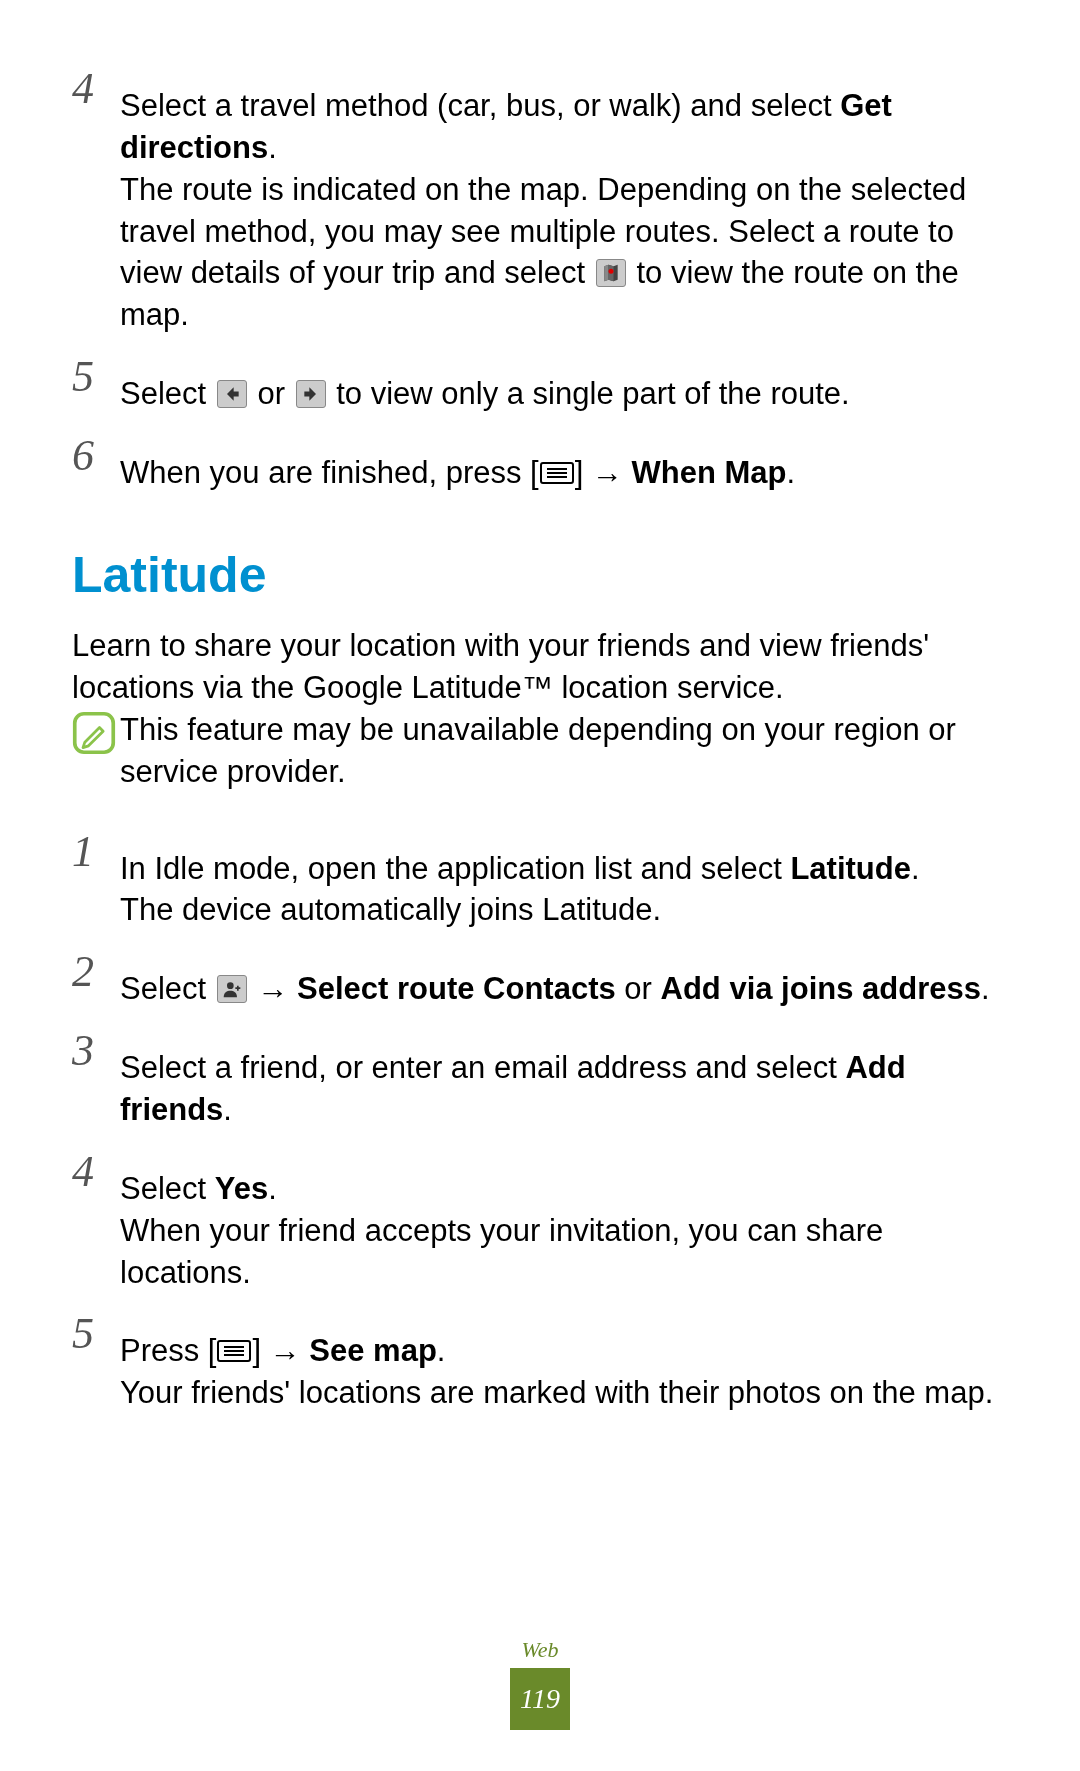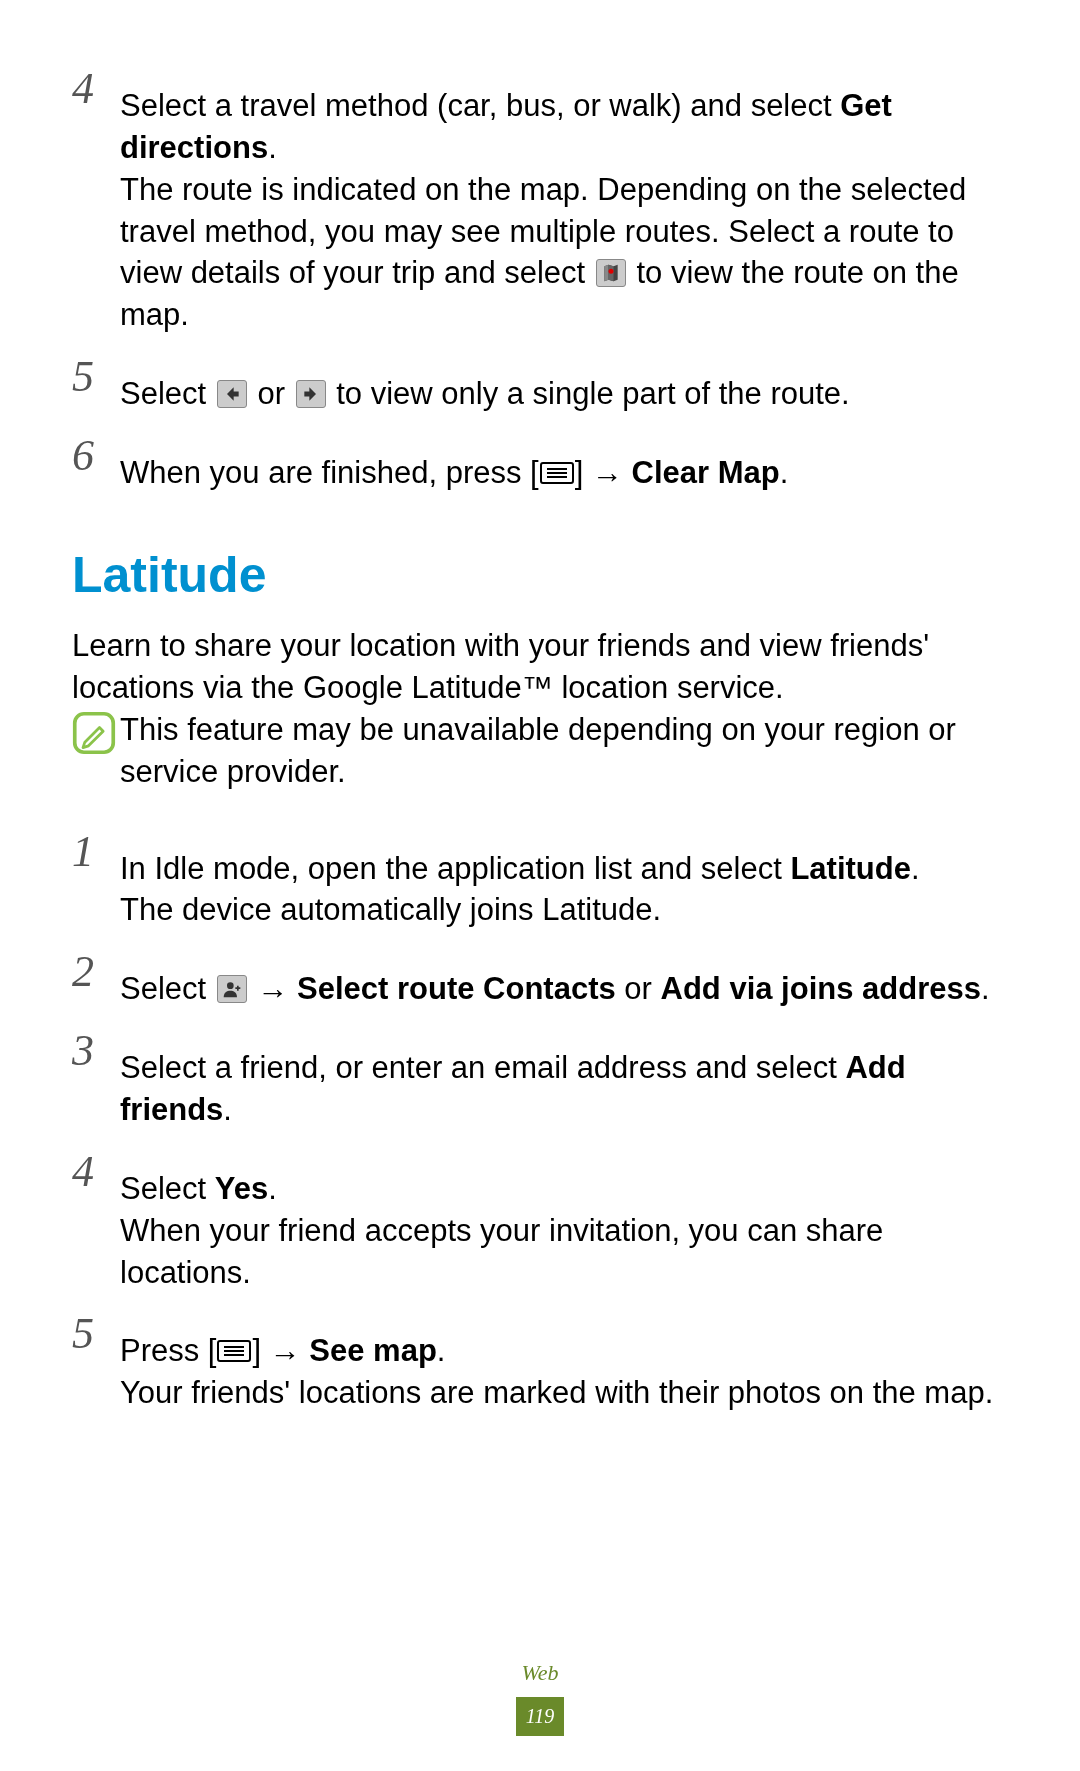--- a/index.html
+++ b/index.html
@@ -74,40 +74,40 @@
   }
   .note-icon {
     flex: 0 0 48px;
     width: 48px;
     padding-top: 2px;
   }
   .note-icon svg { width: 44px; height: 44px; }
   .note-body { flex: 1 1 auto; }
   .footer {
     position: absolute;
-    bottom: 35px;
+    bottom: 41px;
     left: 0;
     width: 1080px;
     text-align: center;
   }
   .footer-section {
     font-family: Georgia, "Times New Roman", serif;
     font-style: italic;
     color: #6a8a2a;
     font-size: 22px;
     margin-bottom: 4px;
   }
   .footer-page {
     display: inline-block;
     background: #6a8a2a;
     color: #fff;
     font-family: Georgia, "Times New Roman", serif;
     font-style: italic;
-    font-size: 20px;
-    padding: 6px 10px;
+    font-size: 28px;
+    padding: 12px 10px;
   }
 </style>
 </head>
 <body>
 
 <svg width="0" height="0" style="position:absolute">
   <defs>
     <symbol id="sym-map" viewBox="0 0 24 24">
       <path fill="#444" d="M4 4 L9 2 L15 4 L20 2 V20 L15 22 L9 20 L4 22 Z"></path>
       <path fill="#888" d="M9 2 V20 L4 22 V4 Z"></path>
@@ -163,21 +163,21 @@
           </span> to view only a single part of the route.</p>
       </div>
     </div>
     <div class="step">
       <div class="step-num">6</div>
       <div class="step-body">
         <p>When you are finished, press [<span class="menu-icon">
             <svg>
               <use href="#sym-menu"></use>
             </svg>
-          </span>] → <span class="bold">Clear Map</span>.</p>
+          </span>] → <span class="bold">When Map</span>.</p>
       </div>
     </div>
   </div>
 
 <h2 class="section-title">Latitude</h2>
 <p class="lead">Learn to share your location with your friends and view friends' locations via the Google Latitude™ location service.</p>
 
 <div class="note-row">
   <div class="note-icon">
     <svg>

